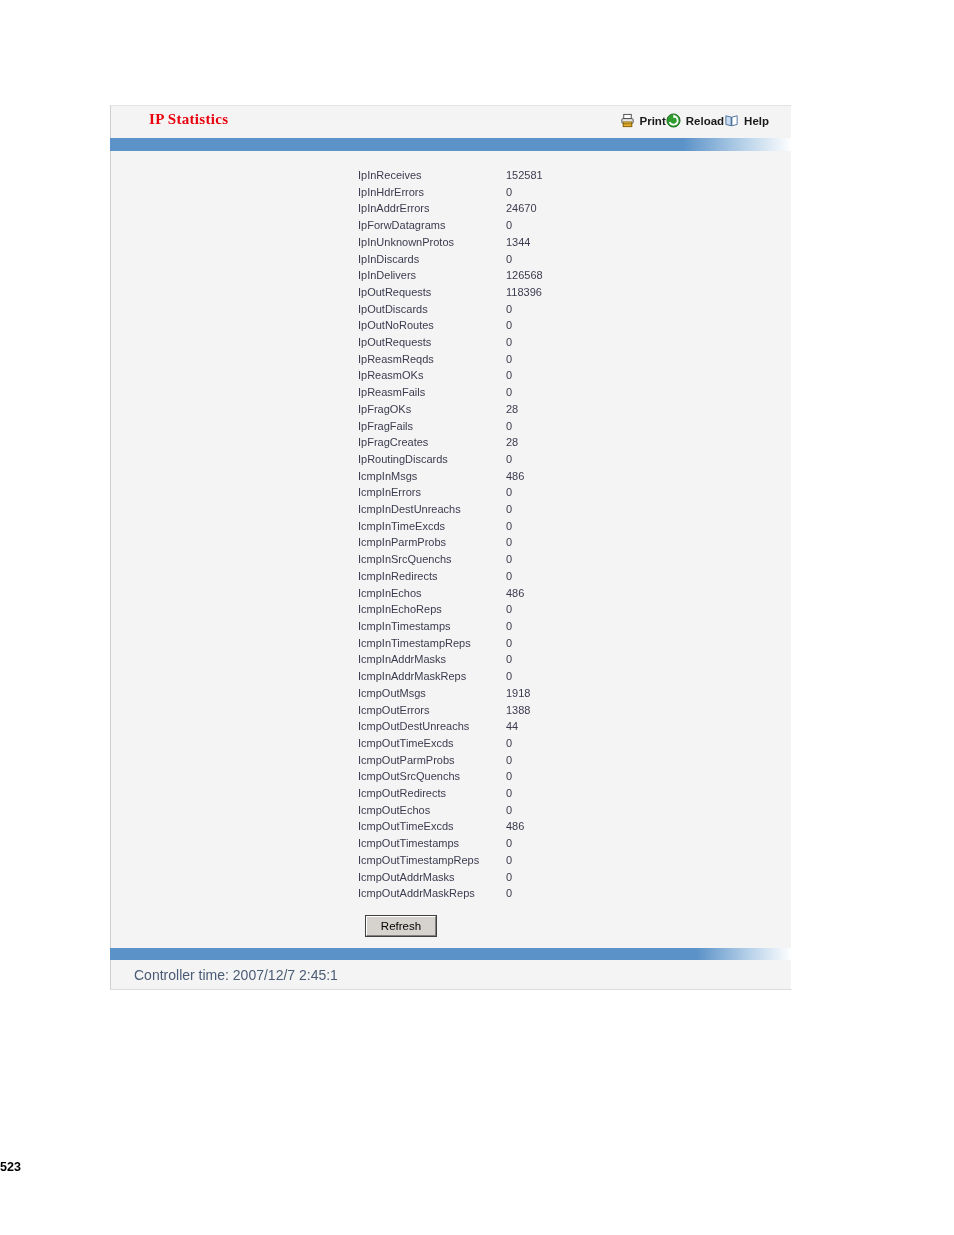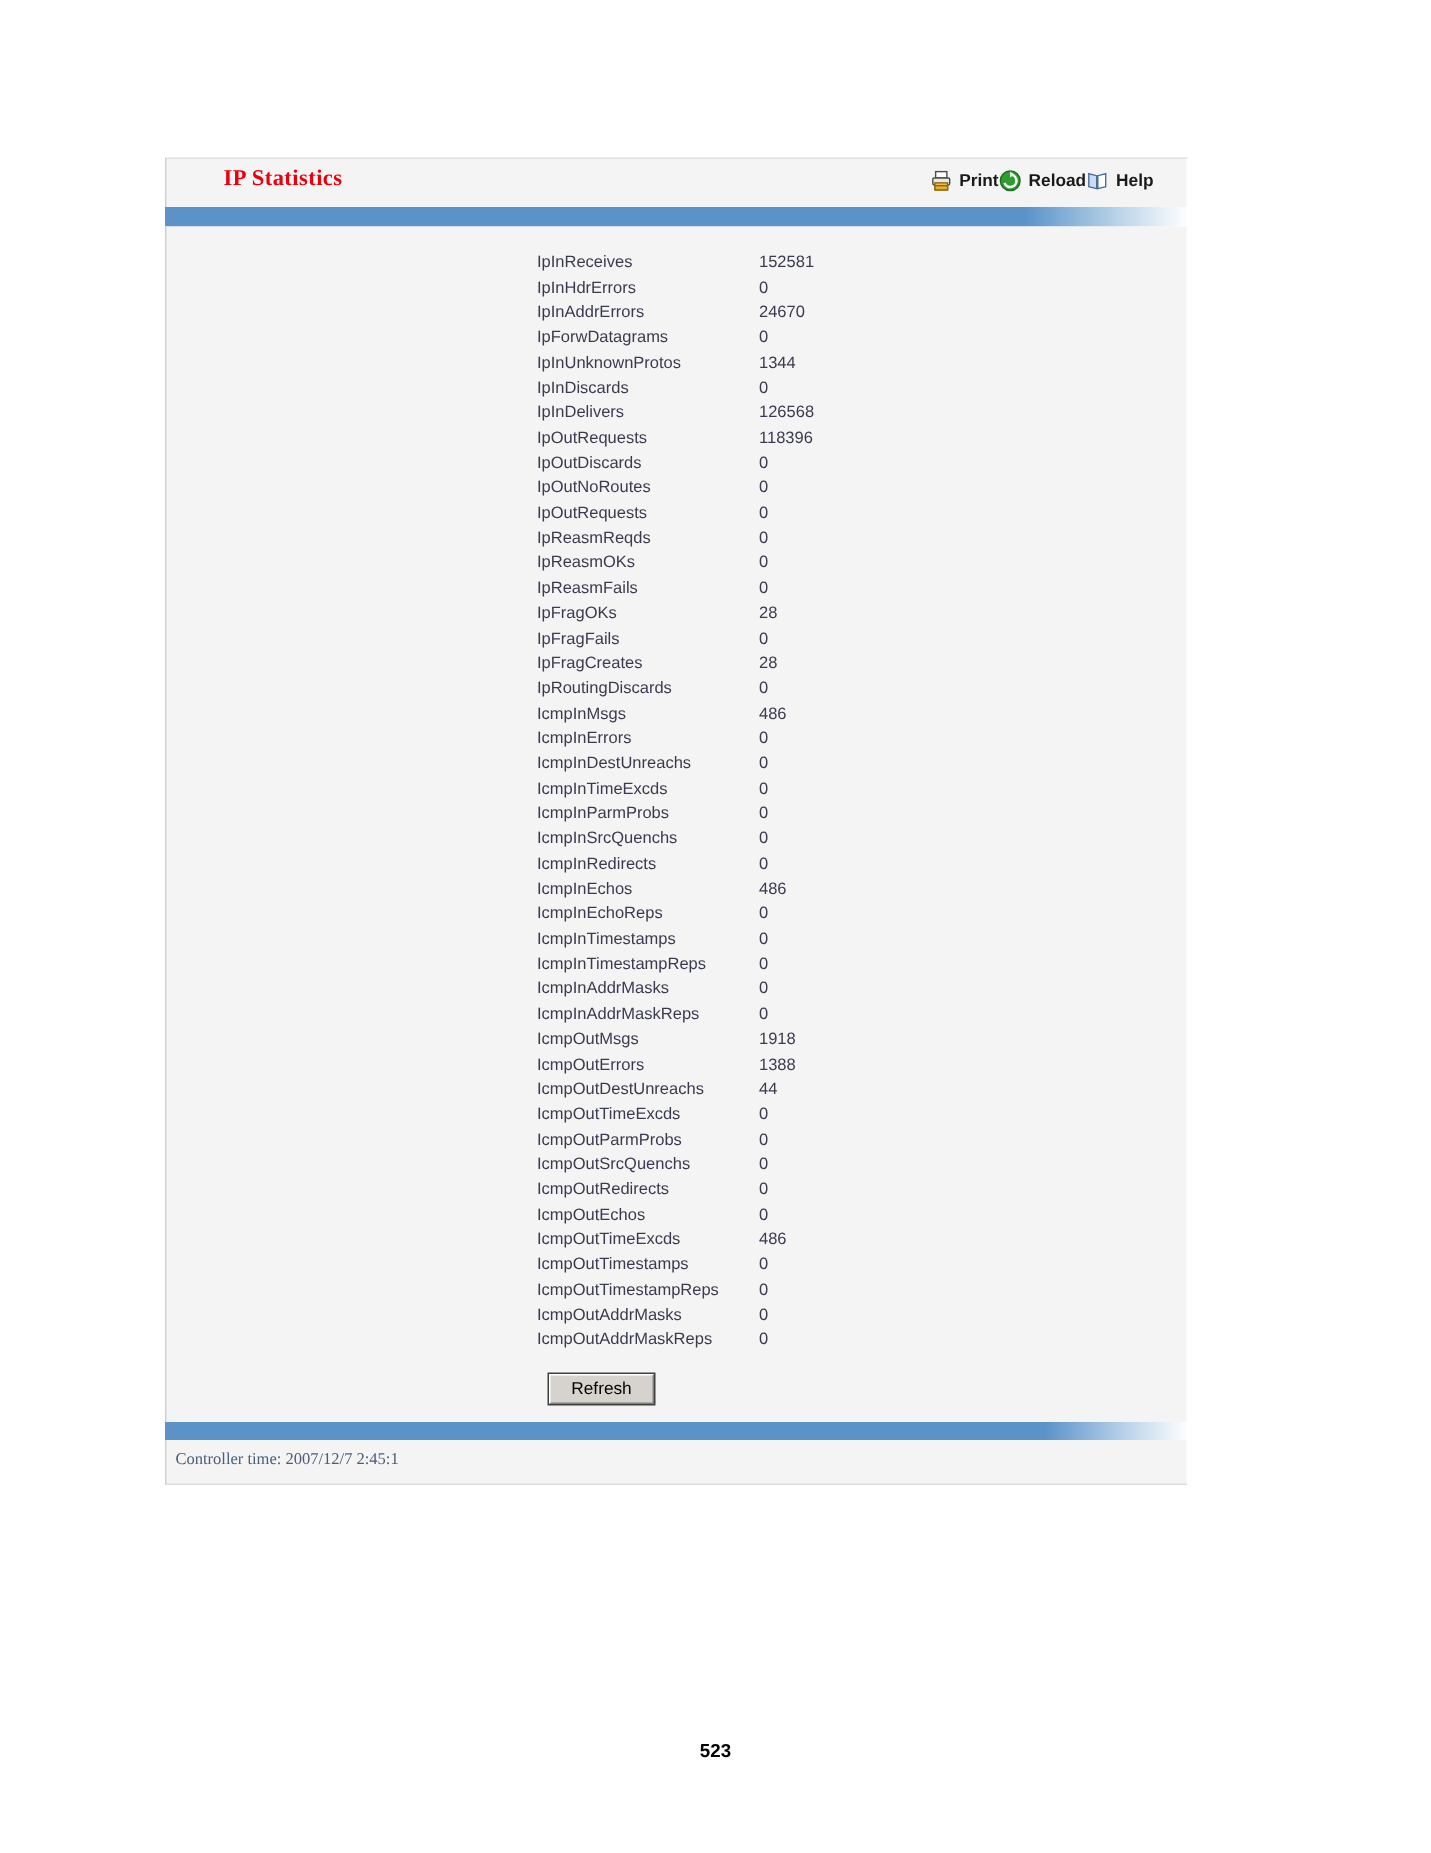--- a/index.html
+++ b/index.html
@@ -130,33 +130,34 @@
   
   .footer {
     background: #f4f4f4;
     border-left: 1px solid #cfcfcf;
     border-right: 1px solid #ffffff;
     border-bottom: 1px solid #dcdcdc;
     height: 30px;
   }
   .footer-text {
     padding: 7px 0 0 6px;
-    font-family: Liberation Serif, serif;
-    font-size: 11px;
+    font-family: Liberation Sans, sans-serif;
+    font-size: 14px;
     color: #4a5c75;
     white-space: nowrap;
+    margin-left: 17px;
   }
 
   
   #pageno {
     position: absolute;
     left: 0;
     right: 0;
     top: 1160px;
-    text-align: center;
+    text-align: left;
     font-family: "Liberation Sans", sans-serif;
     font-size: 12.5px;
     font-weight: bold;
     color: #000000;
   }
 </style>
 </head>
 <body>
 
 <div id="page">

